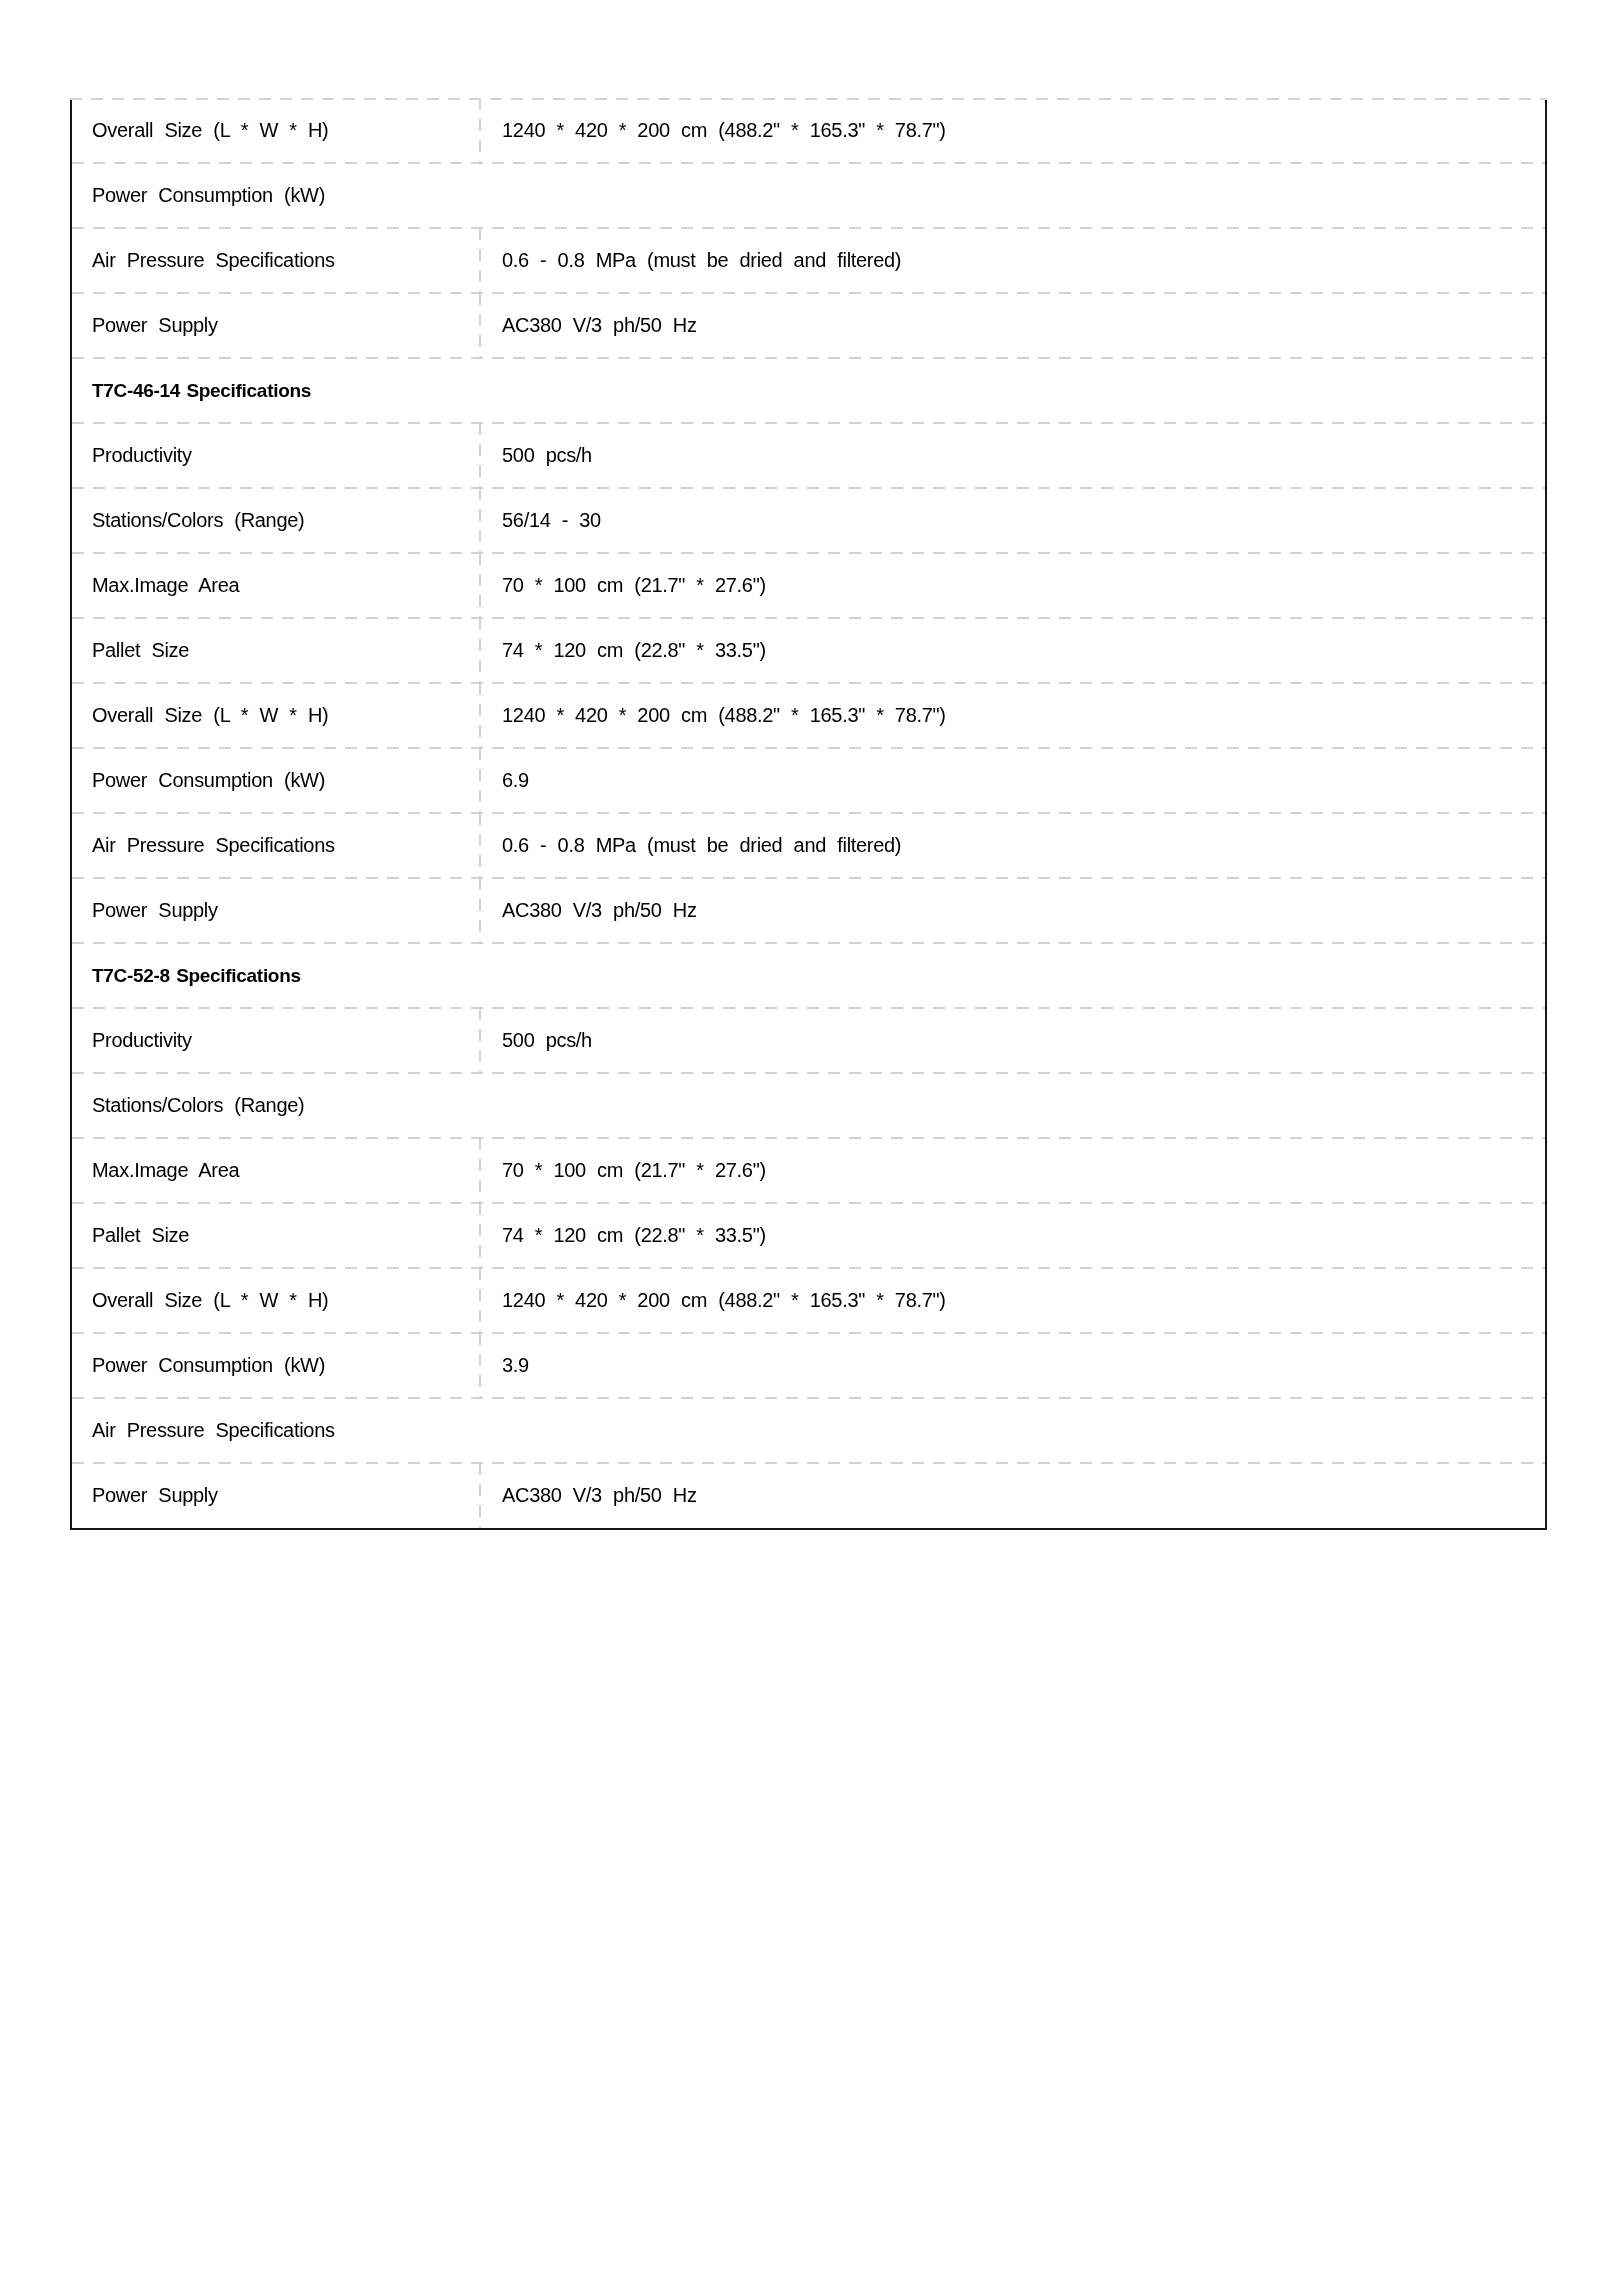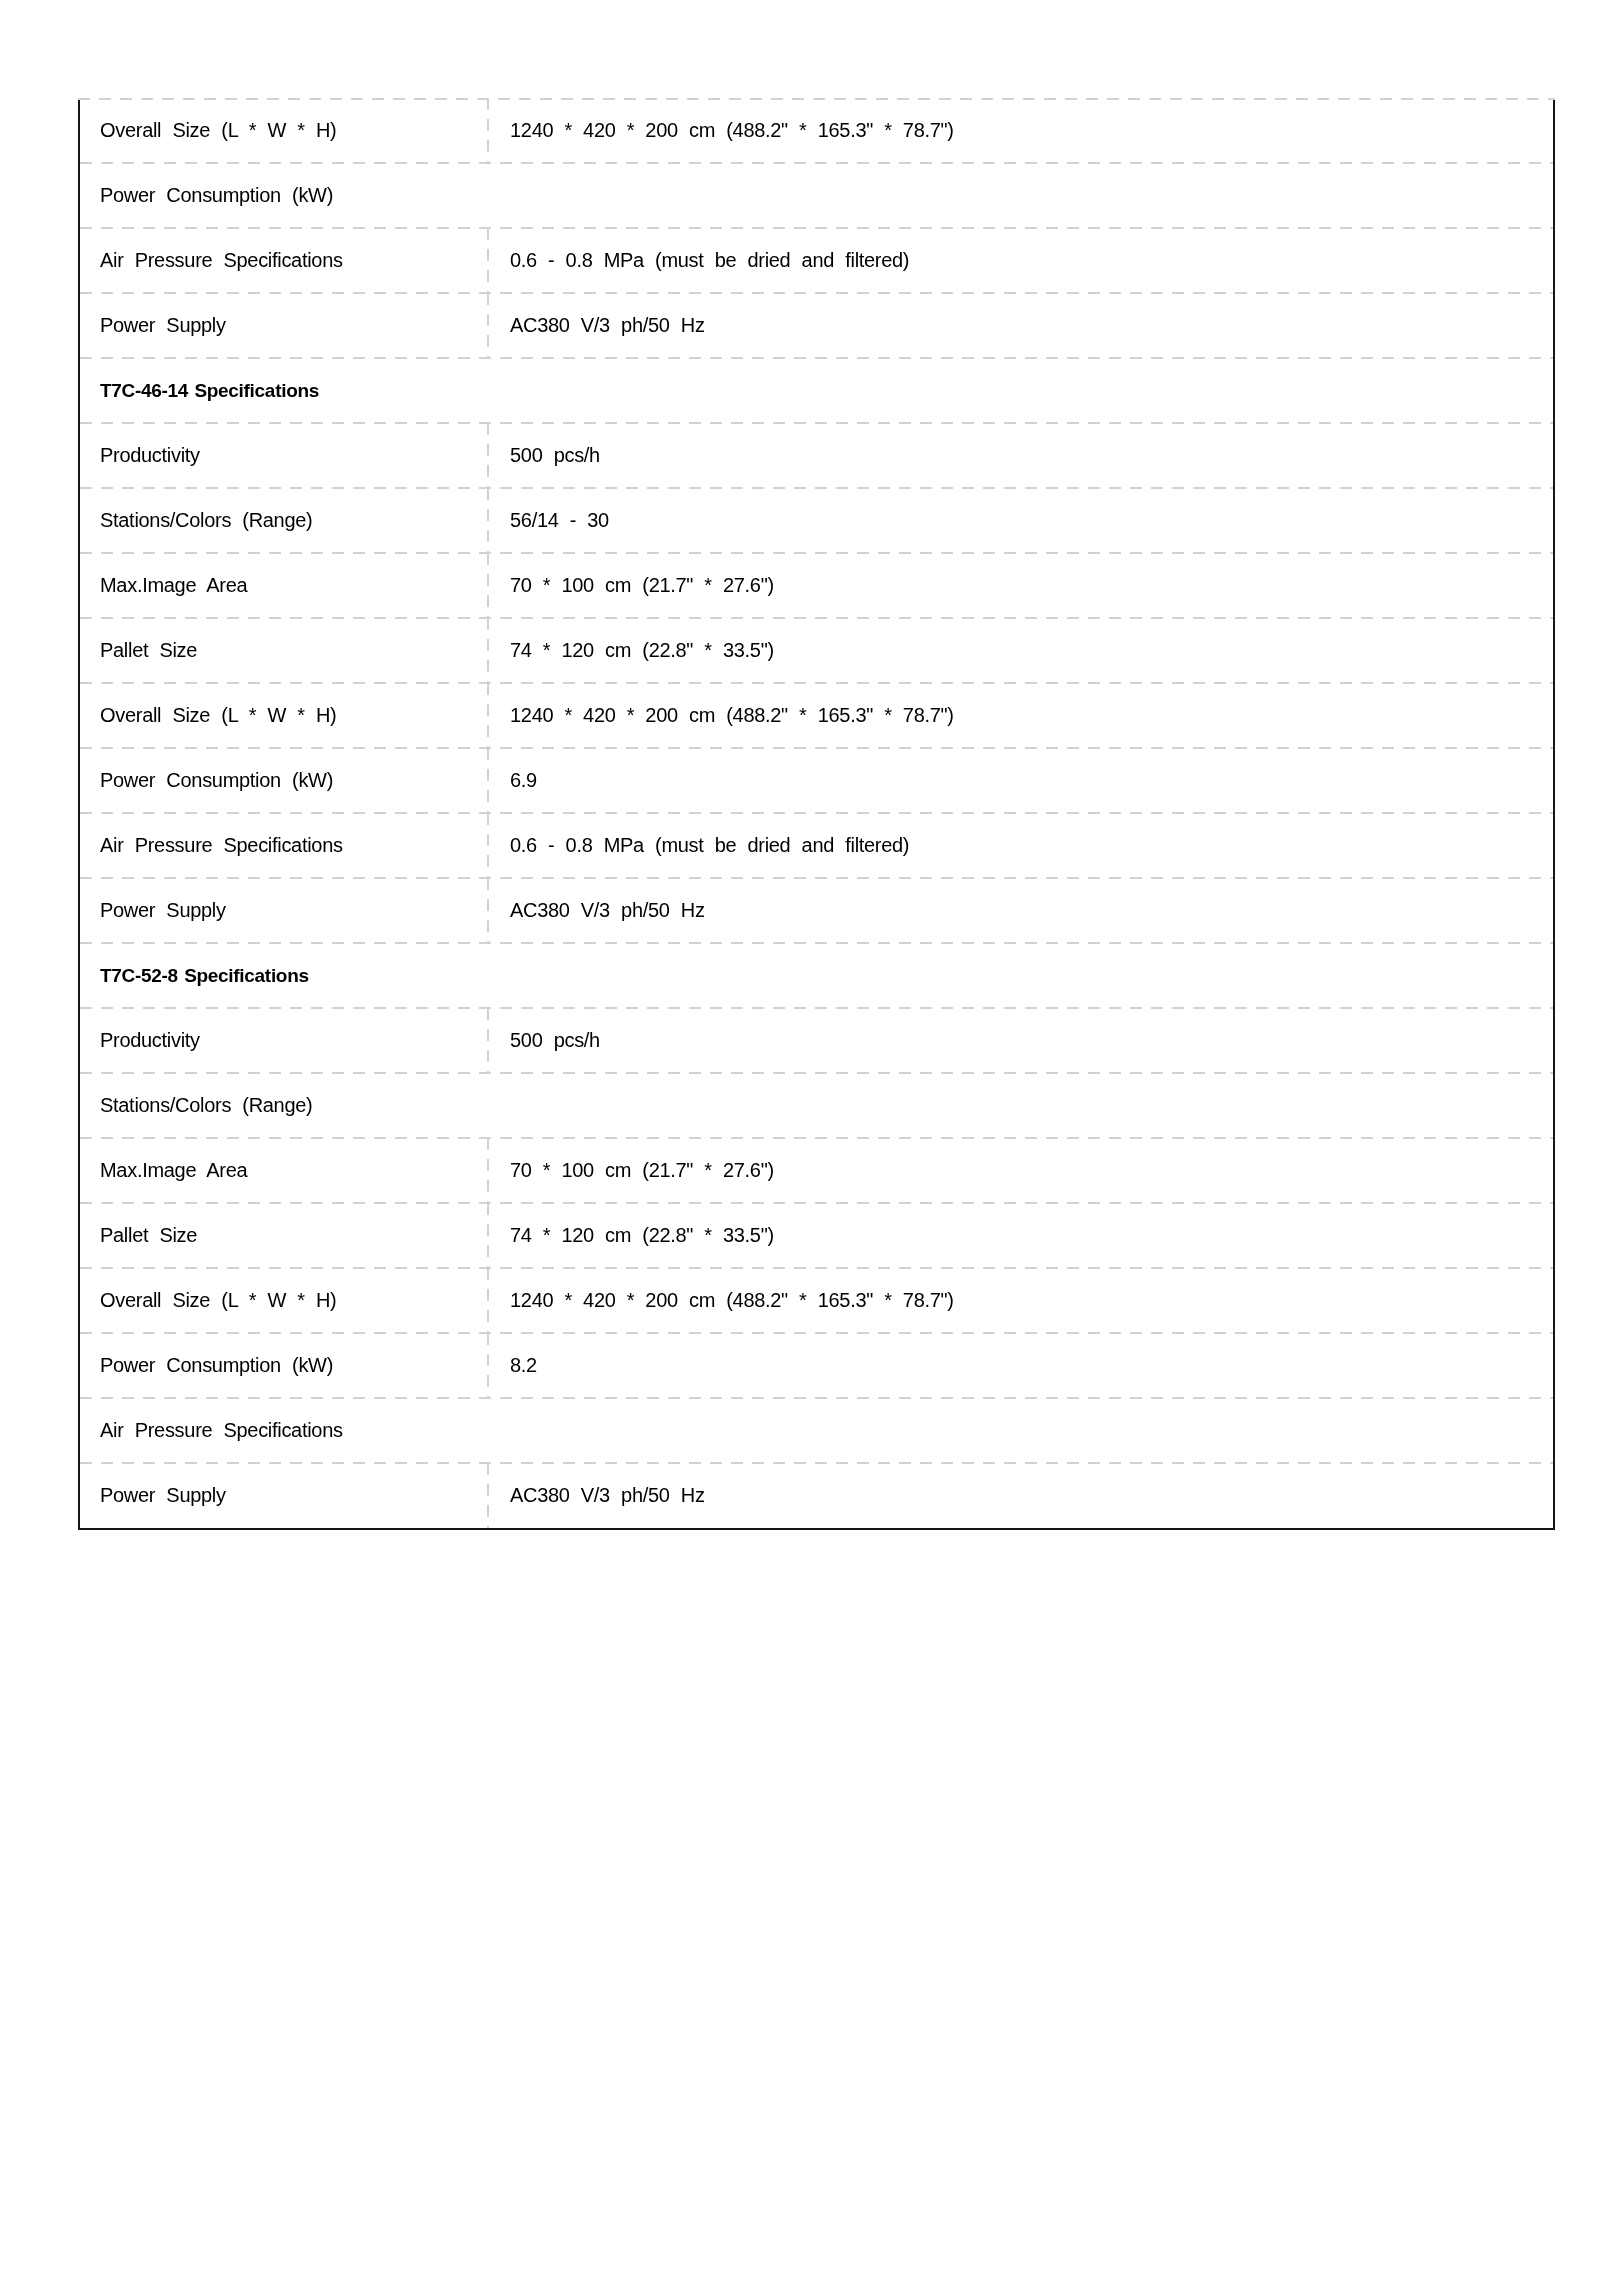--- a/index.html
+++ b/index.html
@@ -17,21 +17,21 @@
   .page {
     position: absolute;
     inset: 0;
     background: #ffffff;
     overflow: hidden;
   }
 
   
   .spec-table {
     position: absolute;
-    left: 78px;
+    left: 70px;
     top: 98px;
     width: 1477px;
     box-sizing: border-box;
     border-left: 2px solid #161616;
     border-right: 2px solid #161616;
     border-bottom: 2.6px solid #161616;
     background: #ffffff;
   }
   
   .spec-table::before {
@@ -255,21 +255,21 @@
         <div class="row-inner">
           <div class="cell label">Overall Size (L * W * H)</div>
           <div class="cell value">1240 * 420 * 200 cm (488.2" * 165.3" * 78.7")</div>
         </div>
 
       </div>
 
       <div class="row">
         <div class="row-inner">
           <div class="cell label">Power Consumption (kW)</div>
-          <div class="cell value">8.2</div>
+          <div class="cell value">3.9</div>
         </div>
 
       </div>
 
       <div class="row">
         <div class="row-inner">
           <div class="cell label">Air Pressure Specifications</div>
         </div>
 
       </div>

